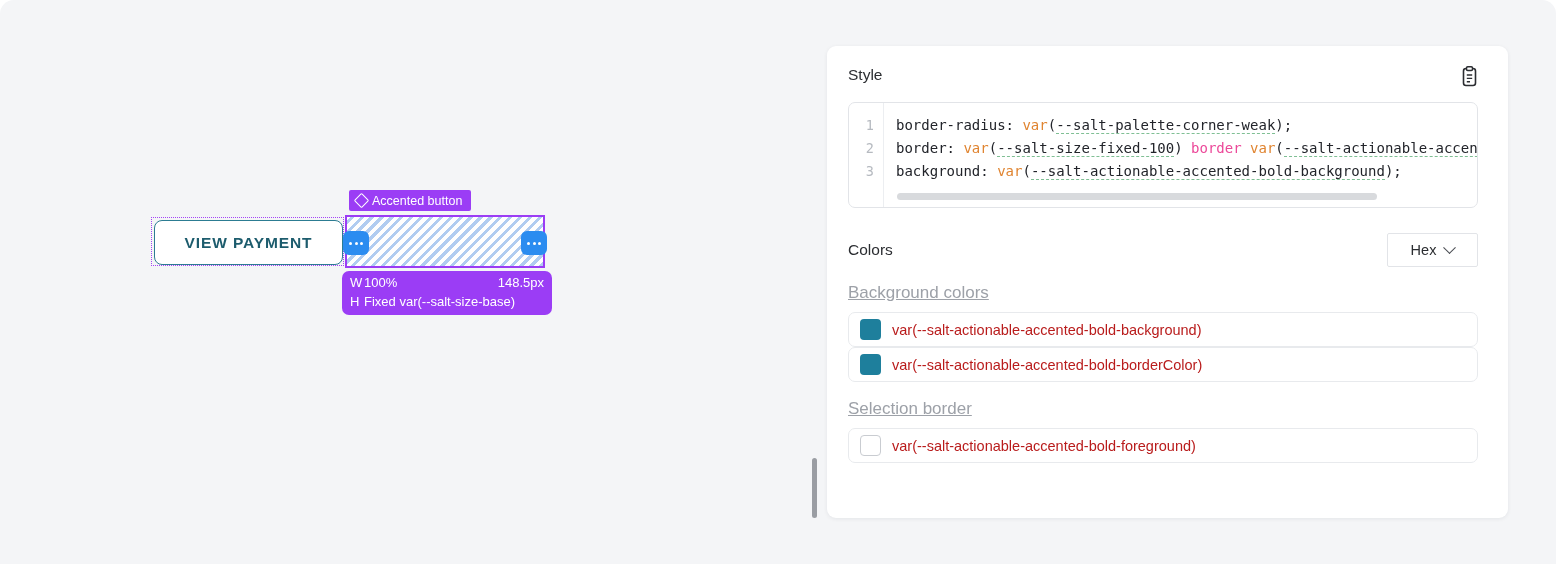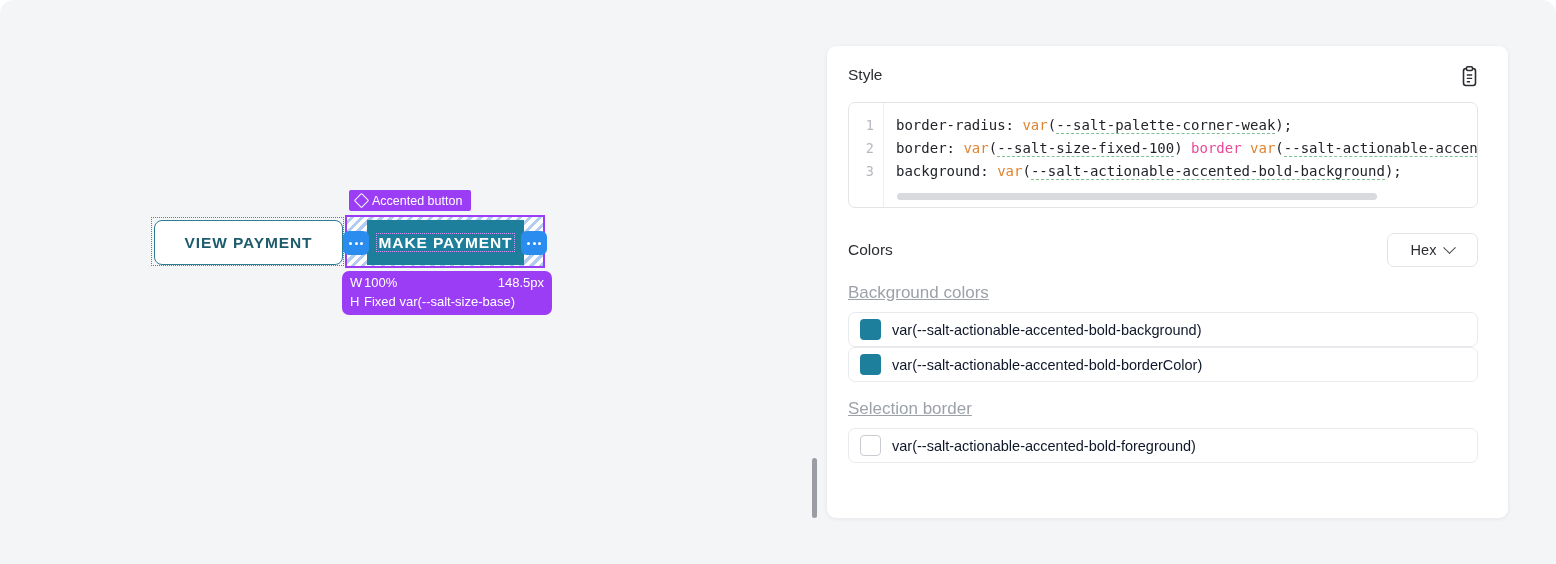--- a/index.html
+++ b/index.html
@@ -241,21 +241,21 @@
   .colors-head {
     display: flex;
     align-items: center;
     justify-content: space-between;
     margin-top: 26px;
     height: 32px;
     gap: 32px;
   }
   .hex-select {
     border: 1px solid #e2e4e8;
-    border-radius: 7px;
+    border-radius: 2px;
     height: 32px;
     min-width: 67px;
     display: flex;
     align-items: center;
     justify-content: center;
     gap: 9px;
     padding: 0 11px;
     font-size: 14.5px;
     color: #2b2d31;
     background: #fff;
@@ -287,21 +287,21 @@
   }
   .swatch {
     width: 21px; height: 21px;
     border-radius: 4px;
     flex: none;
     box-sizing: border-box;
   }
   .swatch.empty { border: 1px solid #c9ccd1; background: #ffffff; }
   .color-token {
     font-size: 14.5px;
-    color: #0f172a;
+    color: #b91c1c;
     white-space: nowrap;
   }
 </style>
 </head>
 <body>
 
 <div id="page">
 
   <div id="canvas">
 
@@ -310,23 +310,20 @@
         <span>VIEW PAYMENT</span>
       </div>
     </div>
 
     <div class="comp-badge">
       <span class="diamond-ic"></span>
       <span>Accented button</span>
     </div>
 
     <div class="mp-outer">
-      <div class="mp-inner">
-        <span class="mp-label">MAKE PAYMENT</span>
-      </div>
       <div class="mp-handle left">
           <i></i>
           <i></i>
           <i></i>
         </div>
       <div class="mp-handle right">
           <i></i>
           <i></i>
           <i></i>
         </div>

